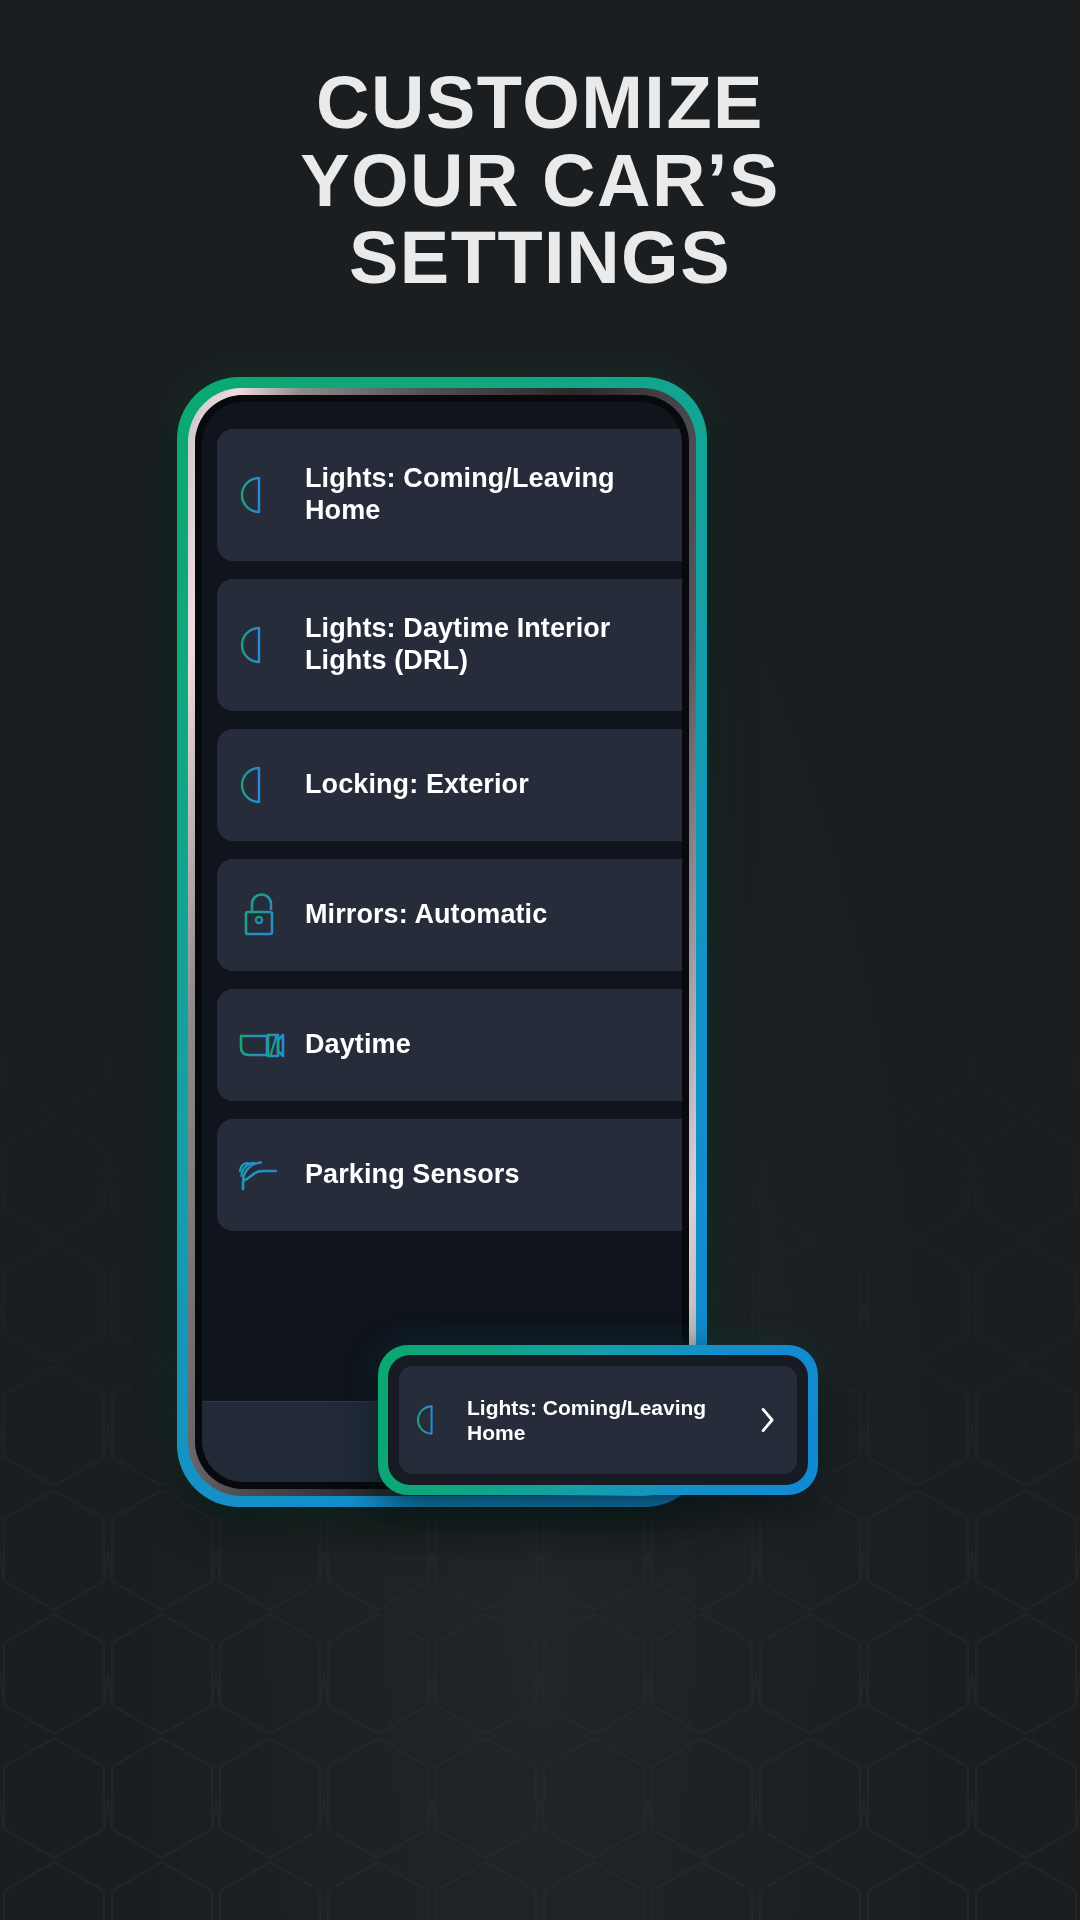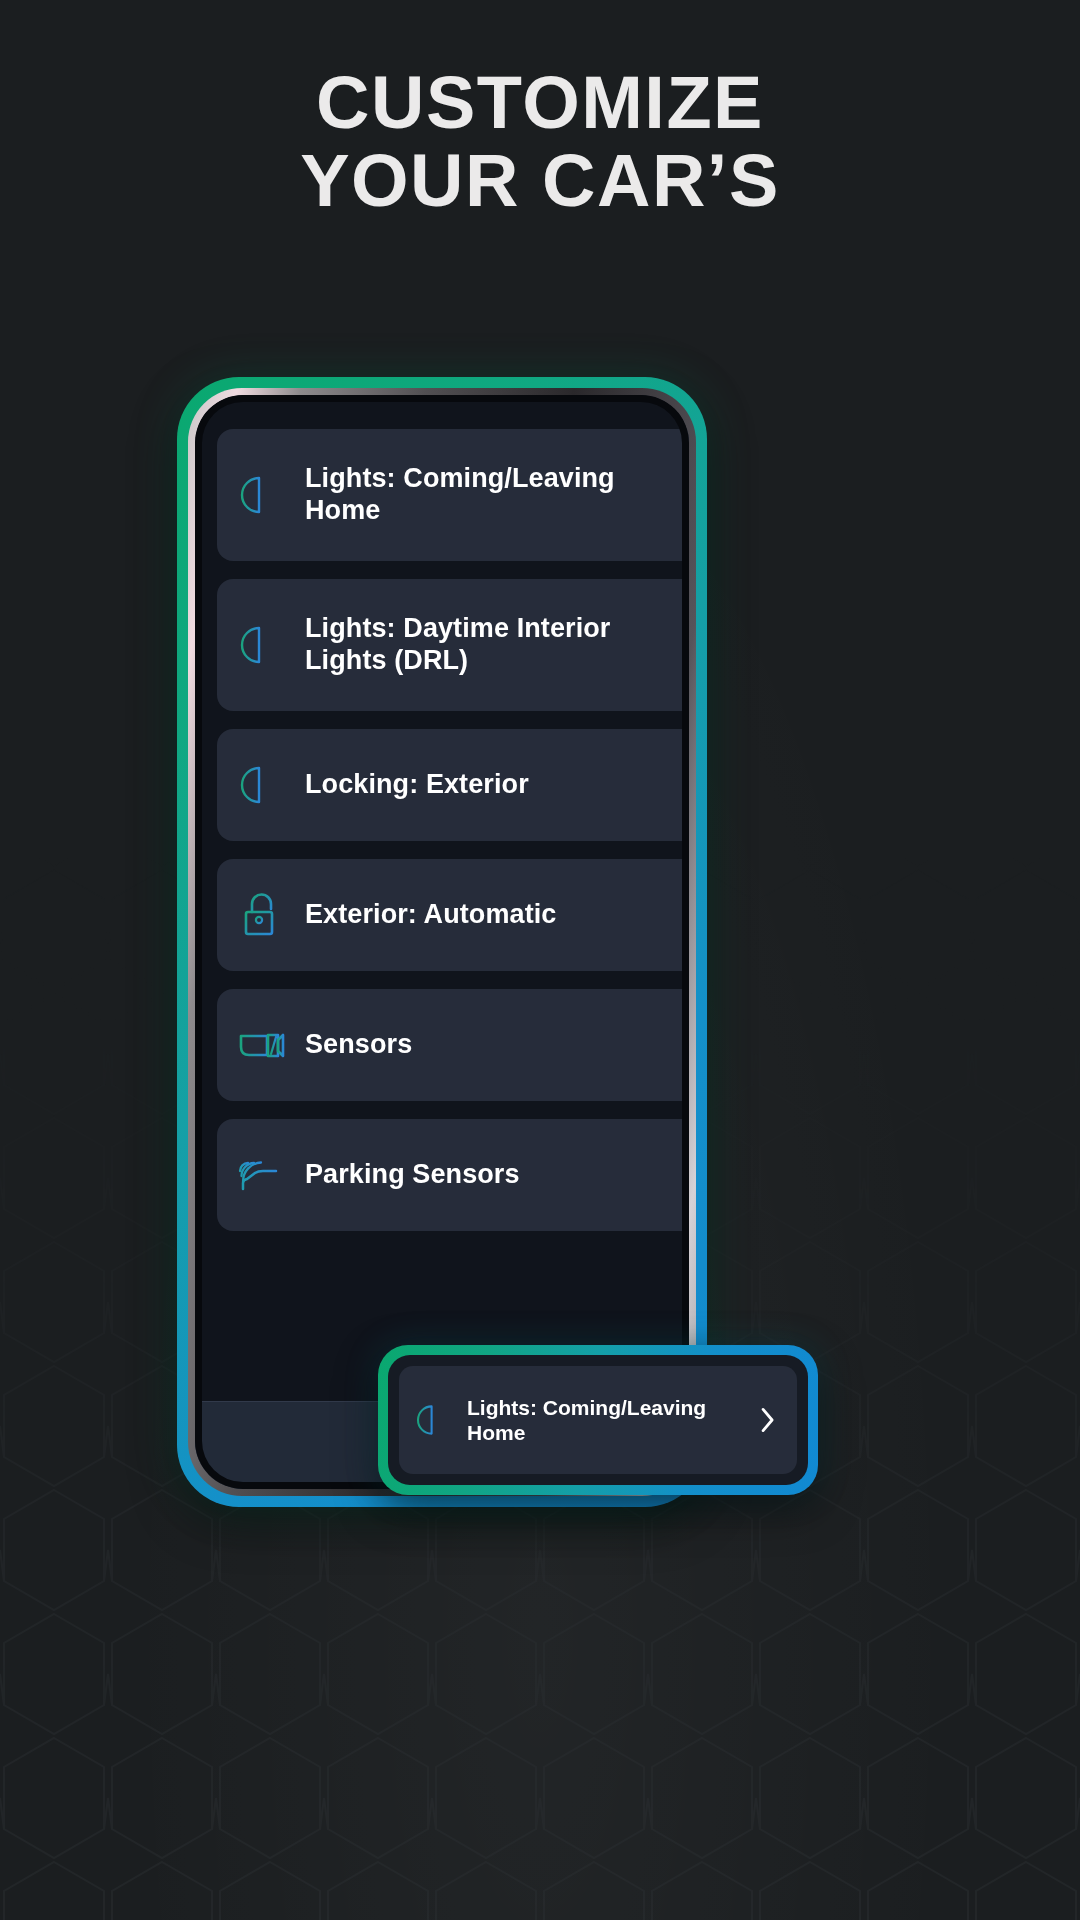--- a/index.html
+++ b/index.html
@@ -198,20 +198,21 @@
       <mask id="hexmask">
           <rect width="1080" height="1920" fill="url(#hexfade)"></rect>
         </mask>
     </defs>
     <rect width="1080" height="1920" fill="url(#hexp)" mask="url(#hexmask)"></rect>
   </svg>
 
   <div id="headline">
     <span class="hl">CUSTOMIZE</span>
     <span class="hl">YOUR CAR’S</span>
+    <span class="hl">SETTINGS</span>
   </div>
 
   <div id="phone-wrap">
     <div id="phone-ring">
       <div id="phone-bezel">
         <div id="phone-screen">
 
           <div id="settings-list">
 
             <div class="srow tall">
@@ -292,21 +293,21 @@
                     <stop offset="0%" stop-color="#1aa37f"></stop>
                         <stop offset="100%" stop-color="#2b87d6"></stop>
                   </linearGradient>
                     </defs>
                   <path d="M12 20 L12 12 A9.5 9.5 0 0 1 31 12 L31 17" fill="none" stroke="url(#ga2)" stroke-width="2.6" stroke-linecap="round"></path>
                   <rect x="6" y="20" width="26" height="22" rx="2" fill="none" stroke="url(#ga2)" stroke-width="2.6"></rect>
                   <circle cx="19" cy="28" r="3.1" fill="none" stroke="url(#ga2)" stroke-width="2.2"></circle>
                   <path d="M19 31 L19 36" stroke="url(#ga2)" stroke-width="2.2" stroke-linecap="round"></path>
                 </svg>
               </span>
-              <span class="srow-label">Exterior: Automatic</span>
+              <span class="srow-label">Mirrors: Automatic</span>
               <span class="srow-chev">
                 <svg width="22" height="34" viewBox="0 0 22 34">
                     <path d="M4 3 L17 17 L4 31" fill="none" stroke="#ffffff" stroke-width="4" stroke-linecap="round" stroke-linejoin="round"></path>
                   </svg>
               </span>
             </div>
 
 
             <div class="srow">
               <span class="srow-ico">
@@ -316,21 +317,21 @@
                     <stop offset="0%" stop-color="#1aa37f"></stop>
                         <stop offset="100%" stop-color="#2b87d6"></stop>
                   </linearGradient>
                     </defs>
                   <path d="M4 9 L30 9 L30 28 L12 28 Q4 28 4 20 Z" fill="none" stroke="url(#ga3)" stroke-width="2.6" stroke-linejoin="round"></path>
                   <path d="M31 8 L41 8 L41 29 L31 29 Z" fill="none" stroke="url(#ga3)" stroke-width="2.6" stroke-linejoin="round"></path>
                   <path d="M41 13 L46 8 L46 29 L41 24 Z" fill="none" stroke="url(#ga3)" stroke-width="2.6" stroke-linejoin="round"></path>
                   <path d="M34 27 L39 10" stroke="url(#ga3)" stroke-width="2.2" stroke-linecap="round"></path>
                 </svg>
               </span>
-              <span class="srow-label">Sensors</span>
+              <span class="srow-label">Daytime</span>
               <span class="srow-chev">
                 <svg width="22" height="34" viewBox="0 0 22 34">
                     <path d="M4 3 L17 17 L4 31" fill="none" stroke="#ffffff" stroke-width="4" stroke-linecap="round" stroke-linejoin="round"></path>
                   </svg>
               </span>
             </div>
 
             <div class="srow">
               <span class="srow-ico">
                 <svg width="52" height="40" viewBox="0 0 52 40">

